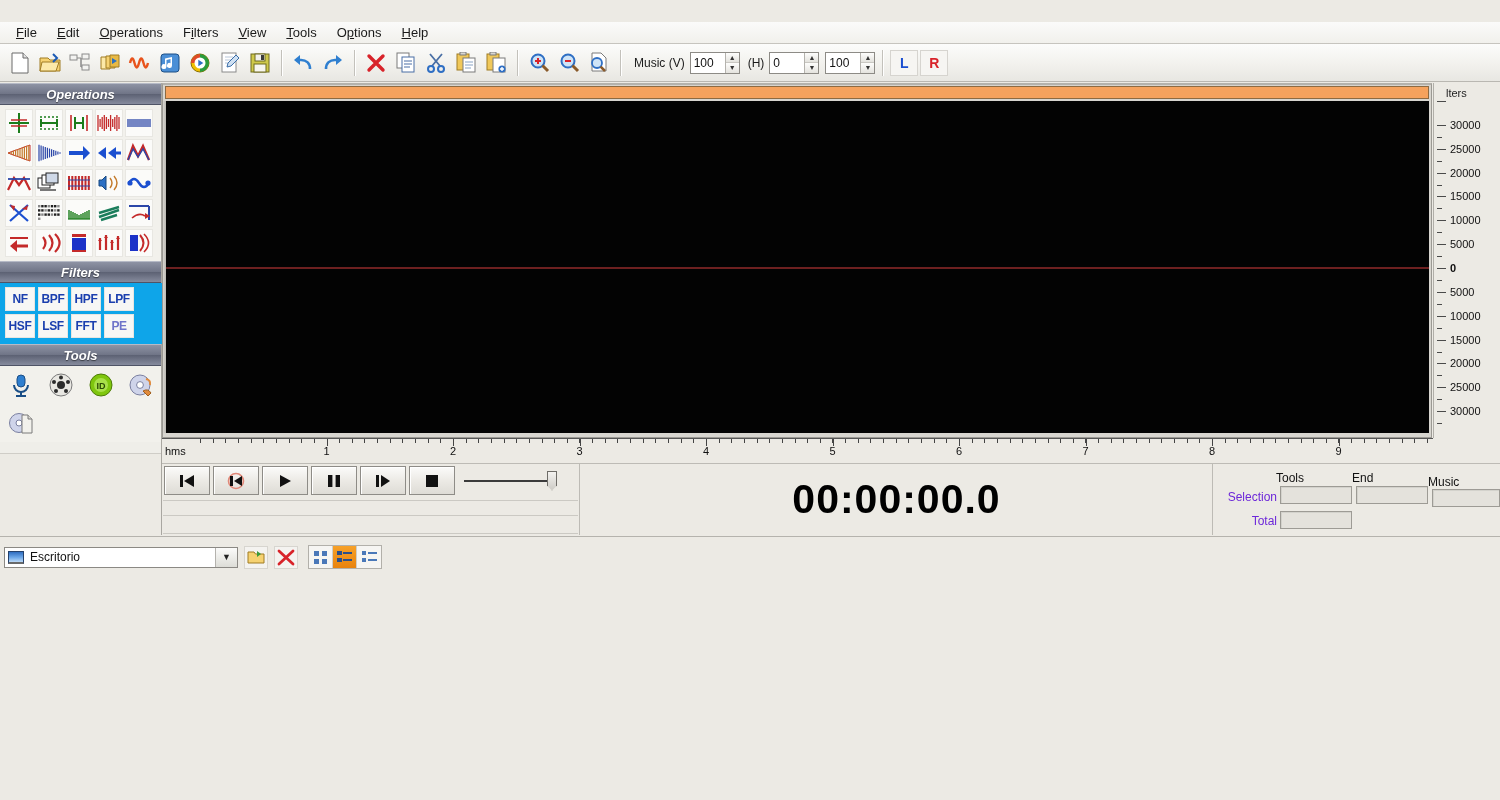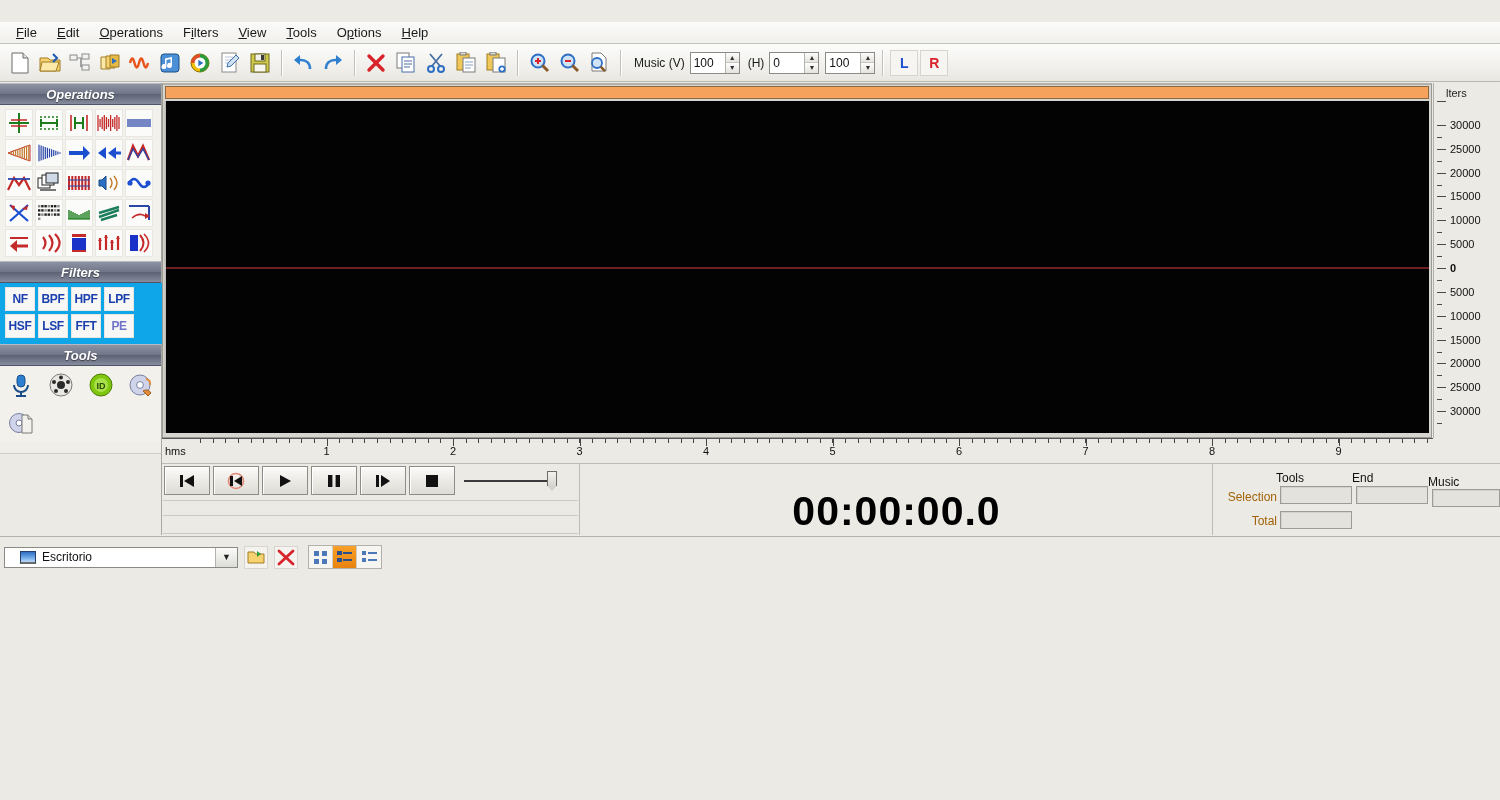--- a/index.html
+++ b/index.html
@@ -163,40 +163,40 @@
     background:linear-gradient(to bottom,#f4f3f0,#cdcbc5); border:1px solid #6f6d68;
     clip-path: polygon(0 0, 100% 0, 100% 75%, 50% 100%, 0 75%);
   }
   .tr-sub1{ position:absolute; left:1px; top:36px; width:415px; height:16px; background:#eceae4; border-top:1px solid #cbc9c3; border-bottom:1px solid #cbc9c3;}
   .tr-sub2{ position:absolute; left:1px; top:53px; width:415px; height:17px; background:#eceae4; border-bottom:1px solid #cbc9c3;}
 
   
   .timebox {
     position:absolute; left:581px; top:464px; width:632px; height:71px;
     background:#eceae4; border-right:1px solid #bdbbb5;
-    display:flex; align-items:flex-end; justify-content:center;
+    display:flex; align-items:center; justify-content:center;
   }
   .timebox .t { font-size: 41px; font-weight: bold; color:#000; letter-spacing: 1px;
     font-family:"Liberation Sans", sans-serif; }
 
   
   .selbox { position:absolute; left:1214px; top:464px; width:286px; height:71px; background:#eceae4;}
   .sel-hdr { position:absolute; font-size:12px; color:#111; }
-  .sel-lab { position:absolute; font-size:12px; color:#a16207; text-align:right; }
+  .sel-lab { position:absolute; font-size:12px; color:#6d28d9; text-align:right; }
   .sel-fld {
     position:absolute; height:18px; background:#e4e2dc;
     border:1px solid #9d9b95; box-shadow: inset 1px 1px 0 rgba(0,0,0,.07);
   }
 
   
   .browser { position:absolute; left:0; top:536px; width:1500px; height:264px; background:#eceae4; border-top:1px solid #b5b3ad;}
   .br-toolbar { position:absolute; left:0; top:8px; width:1500px; height:24px; display:flex; align-items:center; }
   .combo {
     margin-left:4px; width:234px; height:21px; background:#fff; border:1px solid #8b8984;
-    display:flex; align-items:center; position:relative;padding-left:12px;
+    display:flex; align-items:center; position:relative;
   }
   .combo .ci {
     width:16px; height:13px; margin-left:3px; margin-right:6px; flex:0 0 auto;
     background: linear-gradient(to bottom,#2f6dc0 0%,#6ea8e8 55%,#bcd9f6 100%);
     border:1px solid #25416b; border-bottom:2px solid #6a6a6a;
   }
   .combo .ct { font-size:12px; color:#111; }
   .combo .cb {
     position:absolute; right:0; top:0; width:22px; height:19px;
     background:linear-gradient(to bottom,#fbfbfa,#ddddd7); border-left:1px solid #b4b2ad;

